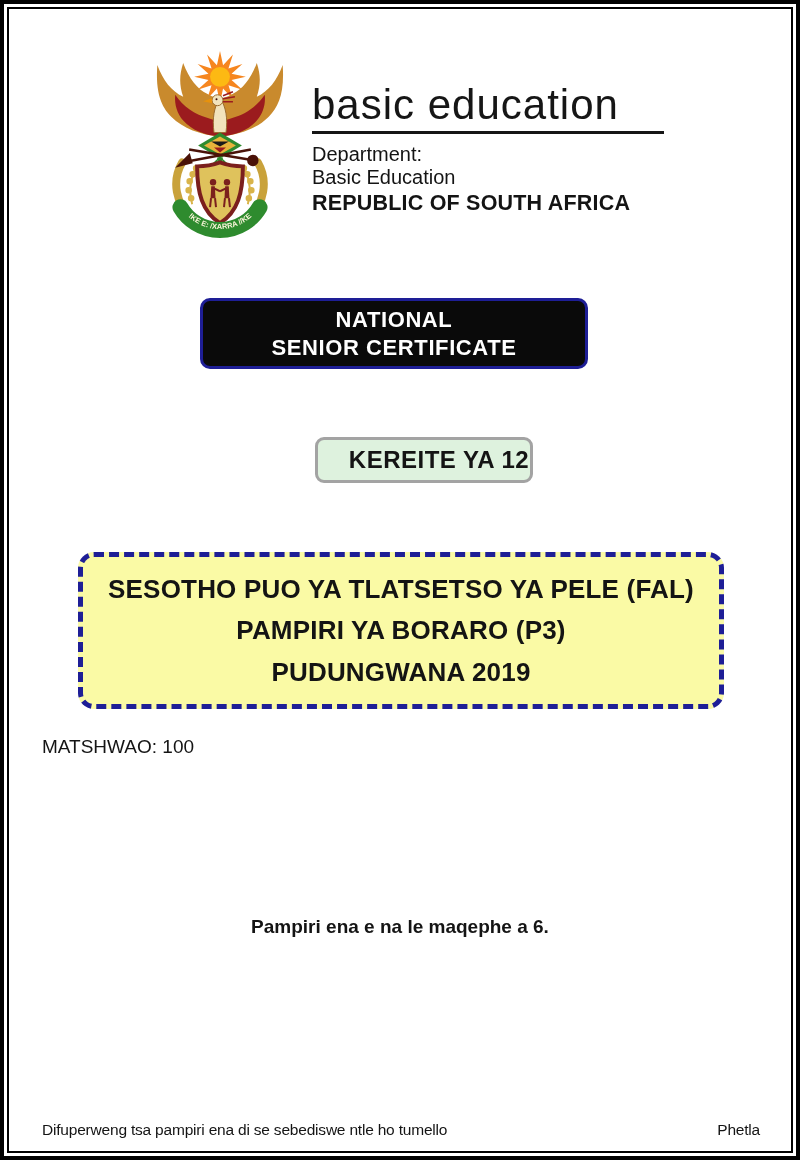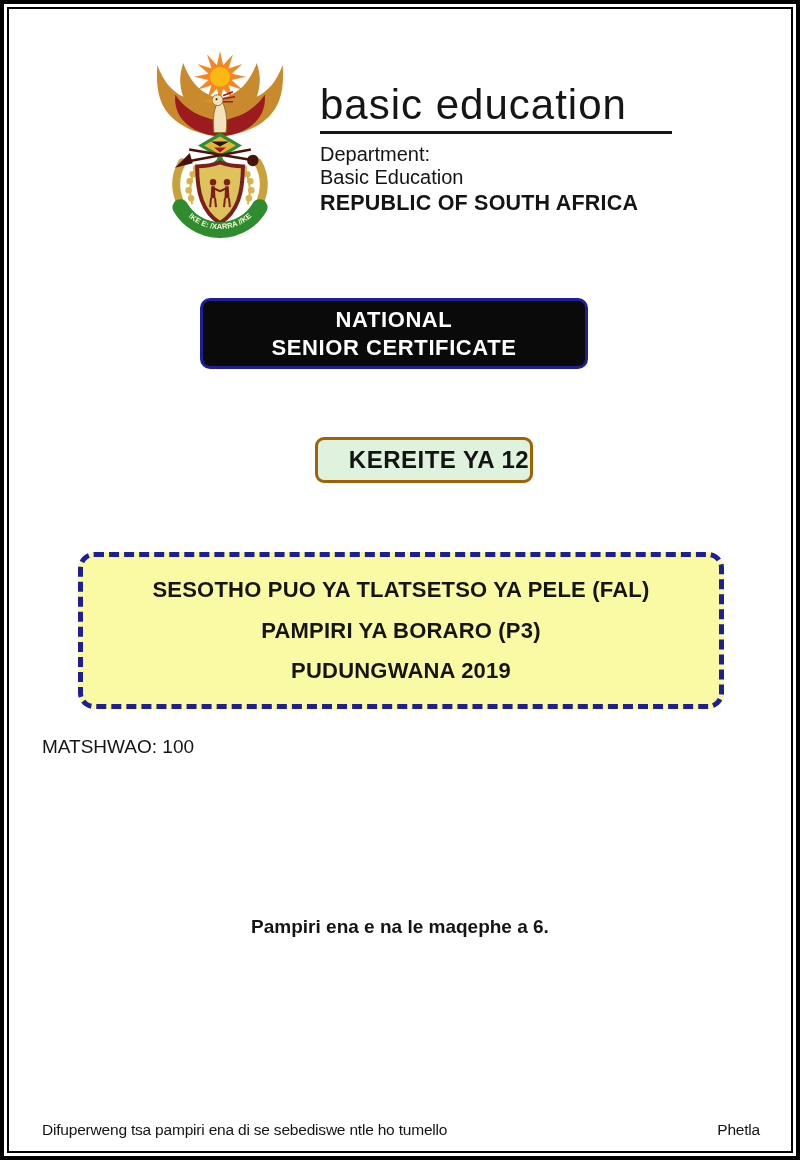--- a/index.html
+++ b/index.html
@@ -6,42 +6,42 @@
   .page {
     width:800px; height:1160px; box-sizing:border-box;
     border:4px solid #000; padding:3px; background:#fff;
   }
   .inner {
     position:relative; width:100%; height:100%; box-sizing:border-box;
     border:2px solid #000; background:#fff; overflow:hidden;
     font-family:"Liberation Sans","DejaVu Sans",sans-serif; color:#141414;
   }
   .emblem { position:absolute; left:136px; top:38px; width:150px; height:194px; }
-  .mast-text { position:absolute; left:311px; top:72px; }
+  .mast-text { position:absolute; left:303px; top:72px; }
   .wordmark { font-size:42px; line-height:48px; font-weight:400; letter-spacing:1px; color:#161616; }
   .rule { width:352px; height:3px; background:#161616; margin-top:2px; }
   .dept { margin-top:9px; font-size:20px; line-height:23px; }
   .country { font-size:21.5px; font-weight:bold; margin-top:2px; letter-spacing:0.2px; }
   .nsc {
     position:absolute; left:191px; top:289px; width:388px; height:71px; box-sizing:border-box;
     background:#0a0a0a; border:3px solid #1e1e96; border-radius:10px;
     color:#fff; font-weight:bold; font-size:22px; line-height:28px; letter-spacing:0.6px;
     display:flex; flex-direction:column; align-items:center; justify-content:center; text-align:center;
   }
   .grade {
     position:absolute; left:306px; top:428px; width:218px; height:46px; box-sizing:border-box;
-    background:#def2de; border:3px solid #a16207; border-radius:9px;
+    background:#def2de; border:3px solid #a3a3a3; border-radius:9px;
     display:flex; align-items:center; justify-content:center;
     font-weight:bold; font-size:24px; letter-spacing:0.5px;padding-left:30px;
   }
   .subject {
     position:absolute; left:69px; top:543px; width:646px; height:157px; box-sizing:border-box;
     background:#fafaa5; border:5px dashed #1e1e96; border-radius:16px;
     display:flex; flex-direction:column; justify-content:space-evenly; align-items:center;
-    text-align:center; font-weight:bold; font-size:22px; letter-spacing:0.2px; padding:6px 16px;
+    text-align:center; font-weight:bold; font-size:26px; letter-spacing:0.2px; padding:6px 16px;
   }
   .marks { position:absolute; left:33px; top:727px; font-weight:normal; font-size:19px; }
   .time  { position:absolute; left:33px; top:769px; font-weight:bold; font-size:19px; }
   .pages-note { position:absolute; left:0; right:0; top:907px; text-align:center; font-weight:bold; font-size:19px; }
   .footer {
     position:absolute; left:33px; right:31px; top:1112px;
     display:flex; justify-content:space-between; font-size:15.5px; letter-spacing:-0.2px;
   }
 </style>
 </head>

